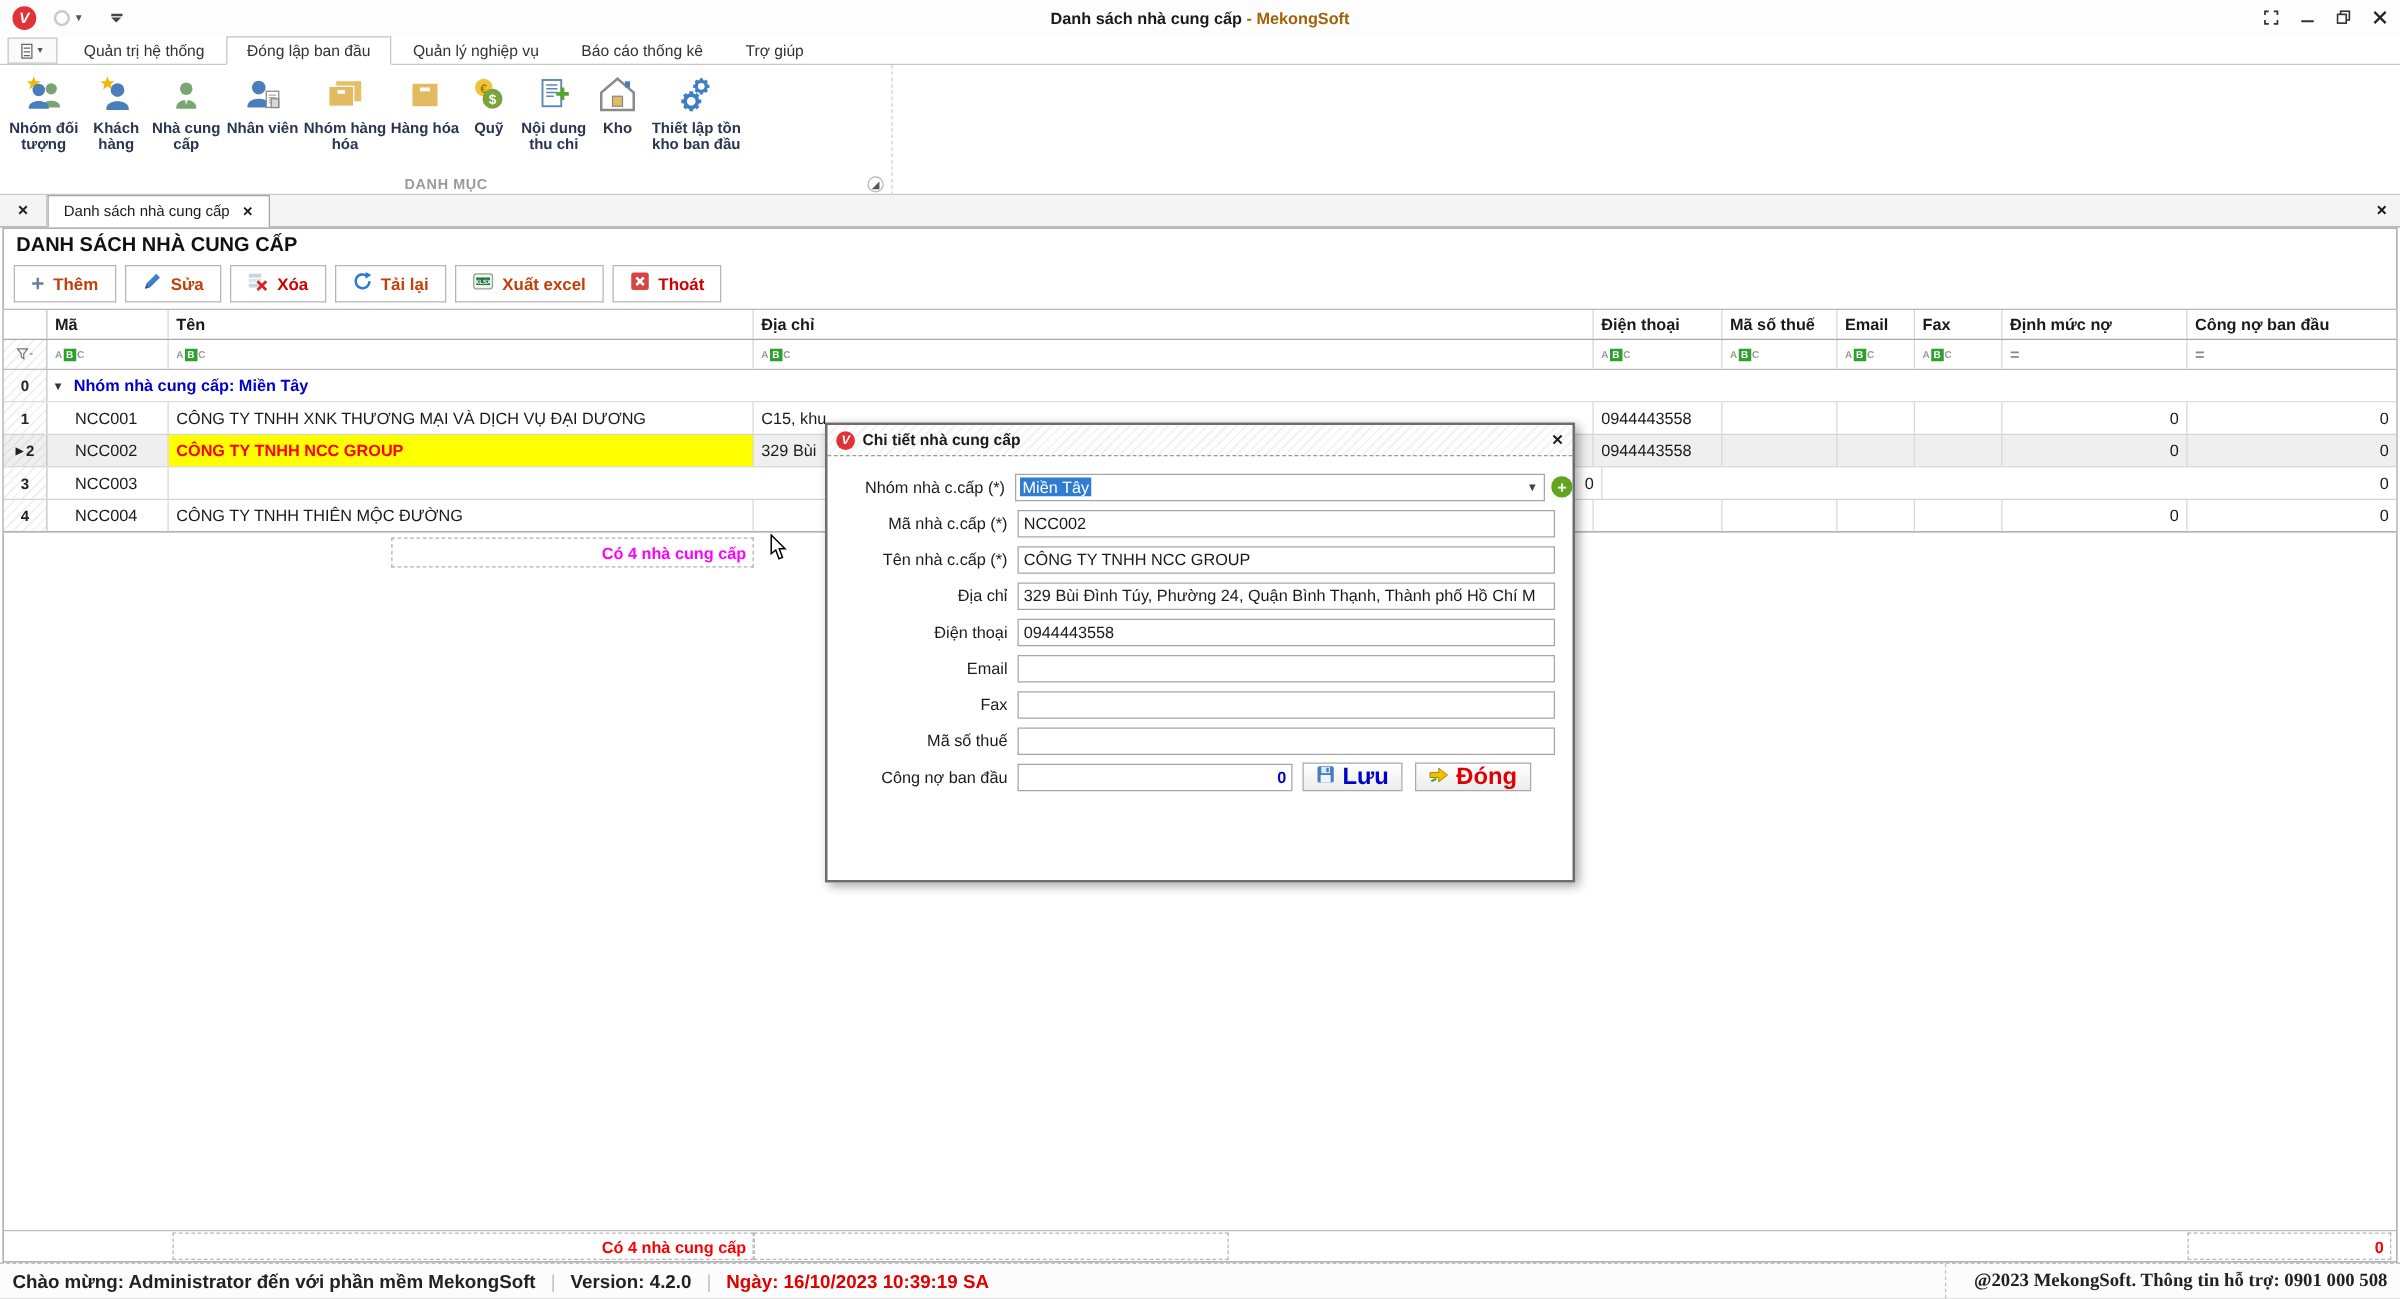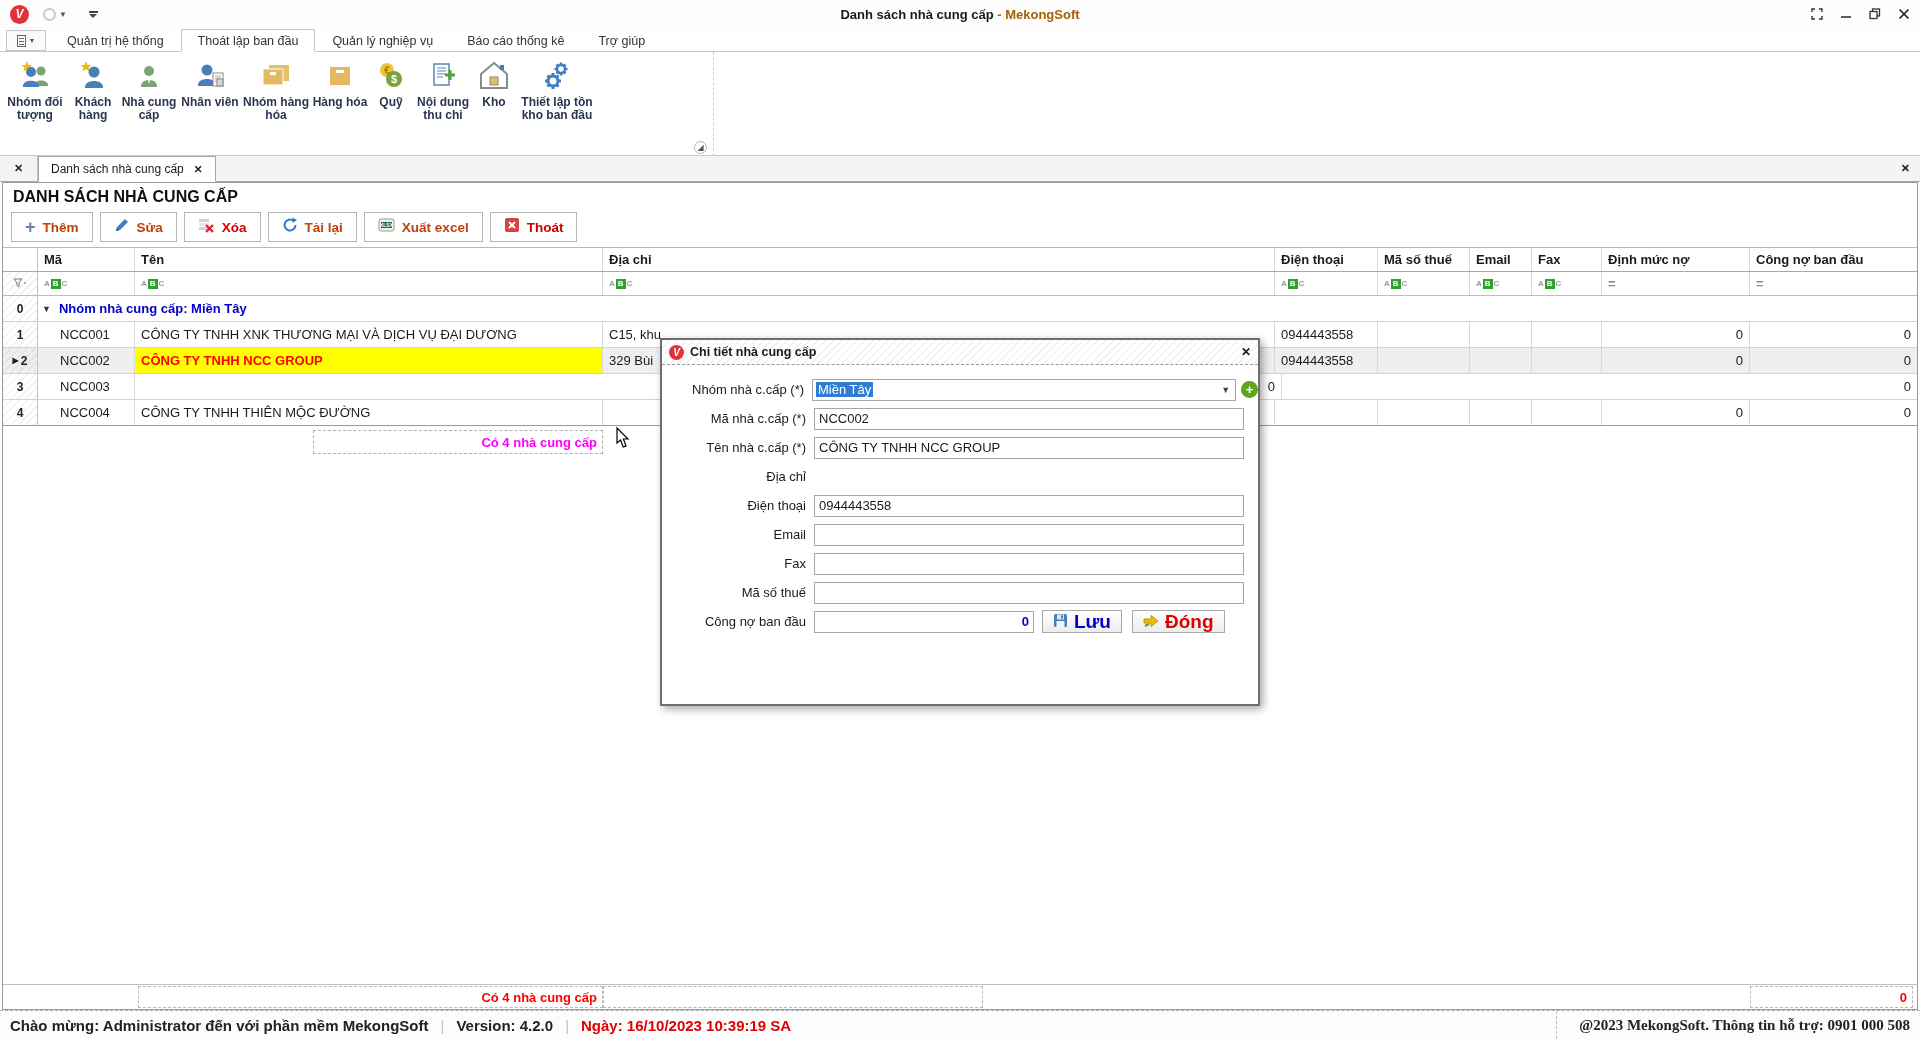--- a/index.html
+++ b/index.html
@@ -168,21 +168,21 @@
       </div>
     </div>
   </div>
 
   <div class="ribbontabs">
     <div class="appmenu">
         <div class="doc"></div>
         <span style="font-size:7px;color:#555">▼</span>
       </div>
     <div class="rtab">Quản trị hệ thống</div>
-    <div class="rtab active">Thoát lập ban đầu</div>
+    <div class="rtab active">Đóng lập ban đầu</div>
     <div class="rtab">Quản lý nghiệp vụ</div>
     <div class="rtab">Báo cáo thống kê</div>
     <div class="rtab">Trợ giúp</div>
   </div>
 
   <div class="ribbon">
     <div class="rgroup">
       <div class="ritems">
 
         <div class="ritem" style="width:62px">
@@ -298,20 +298,21 @@
               <g stroke="#3f7ec2" fill="none" stroke-width="3">
                 <circle cx="13" cy="22" r="5"></circle>
                   <path d="M13 14v3.5M13 26.5v3.5M5 22h3.5M17.5 22H21M7.5 16.5l2.5 2.5M16 25l2.5 2.5M18.5 16.5L16 19M10 25l-2.5 2.5"></path>
               </g>
             </svg>
           </div>
           <div class="rlb">Thiết lập tồn kho ban đầu</div>
         </div>
 
       </div>
+      <div class="grouplabel">DANH MỤC</div>
       <div class="launcher">◢</div>
     </div>
   </div>
 
   <div class="doctabs hatch">
     <div class="dt-close">✕</div>
     <div class="dt-tab">
       <span>Danh sách nhà cung cấp</span>
       <span class="x">✕</span>
     </div>
@@ -529,20 +530,21 @@
       <div class="drow">
         <span class="dlabel">Mã nhà c.cấp (*)</span>
         <input class="dinput" value="NCC002" style="">
       </div>
       <div class="drow">
         <span class="dlabel">Tên nhà c.cấp (*)</span>
         <input class="dinput" value="CÔNG TY TNHH NCC GROUP" style="">
       </div>
       <div class="drow">
         <span class="dlabel">Địa chỉ</span>
+        <input class="dinput" value="329 Bùi Đình Túy, Phường 24, Quận Bình Thạnh, Thành phố Hồ Chí M" style="">
       </div>
       <div class="drow">
         <span class="dlabel">Điện thoại</span>
         <input class="dinput" value="0944443558" style="">
       </div>
       <div class="drow">
         <span class="dlabel">Email</span>
         <input class="dinput" value="" style="">
       </div>
       <div class="drow">

